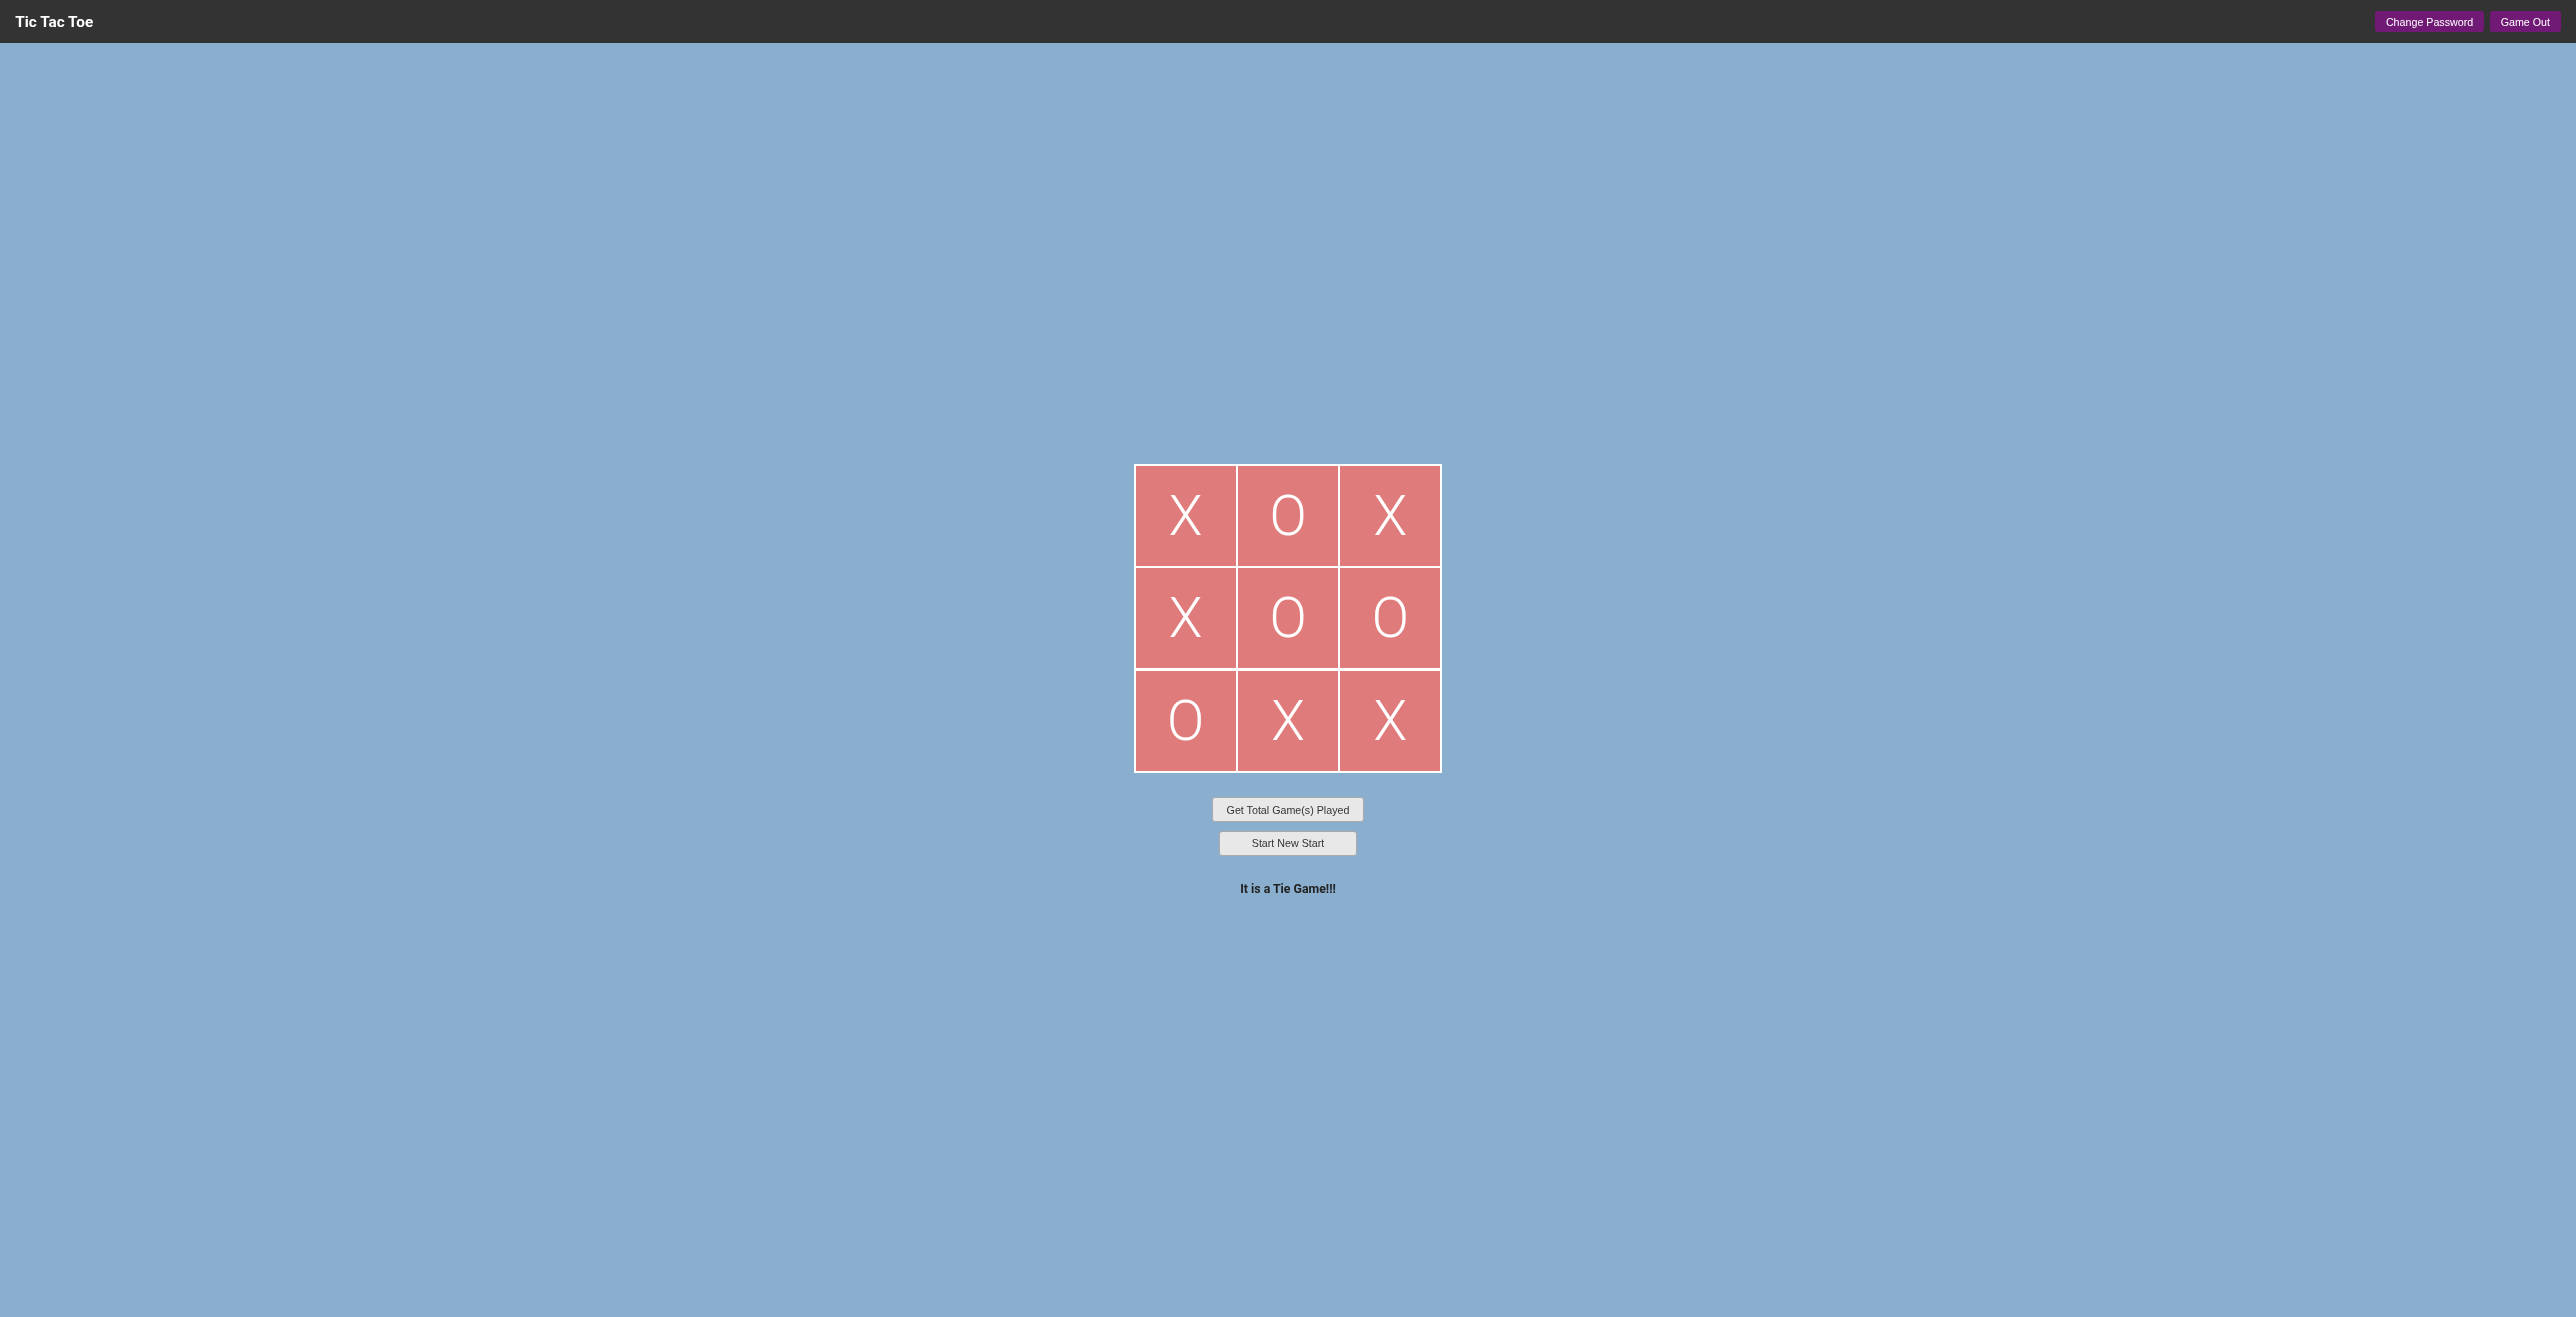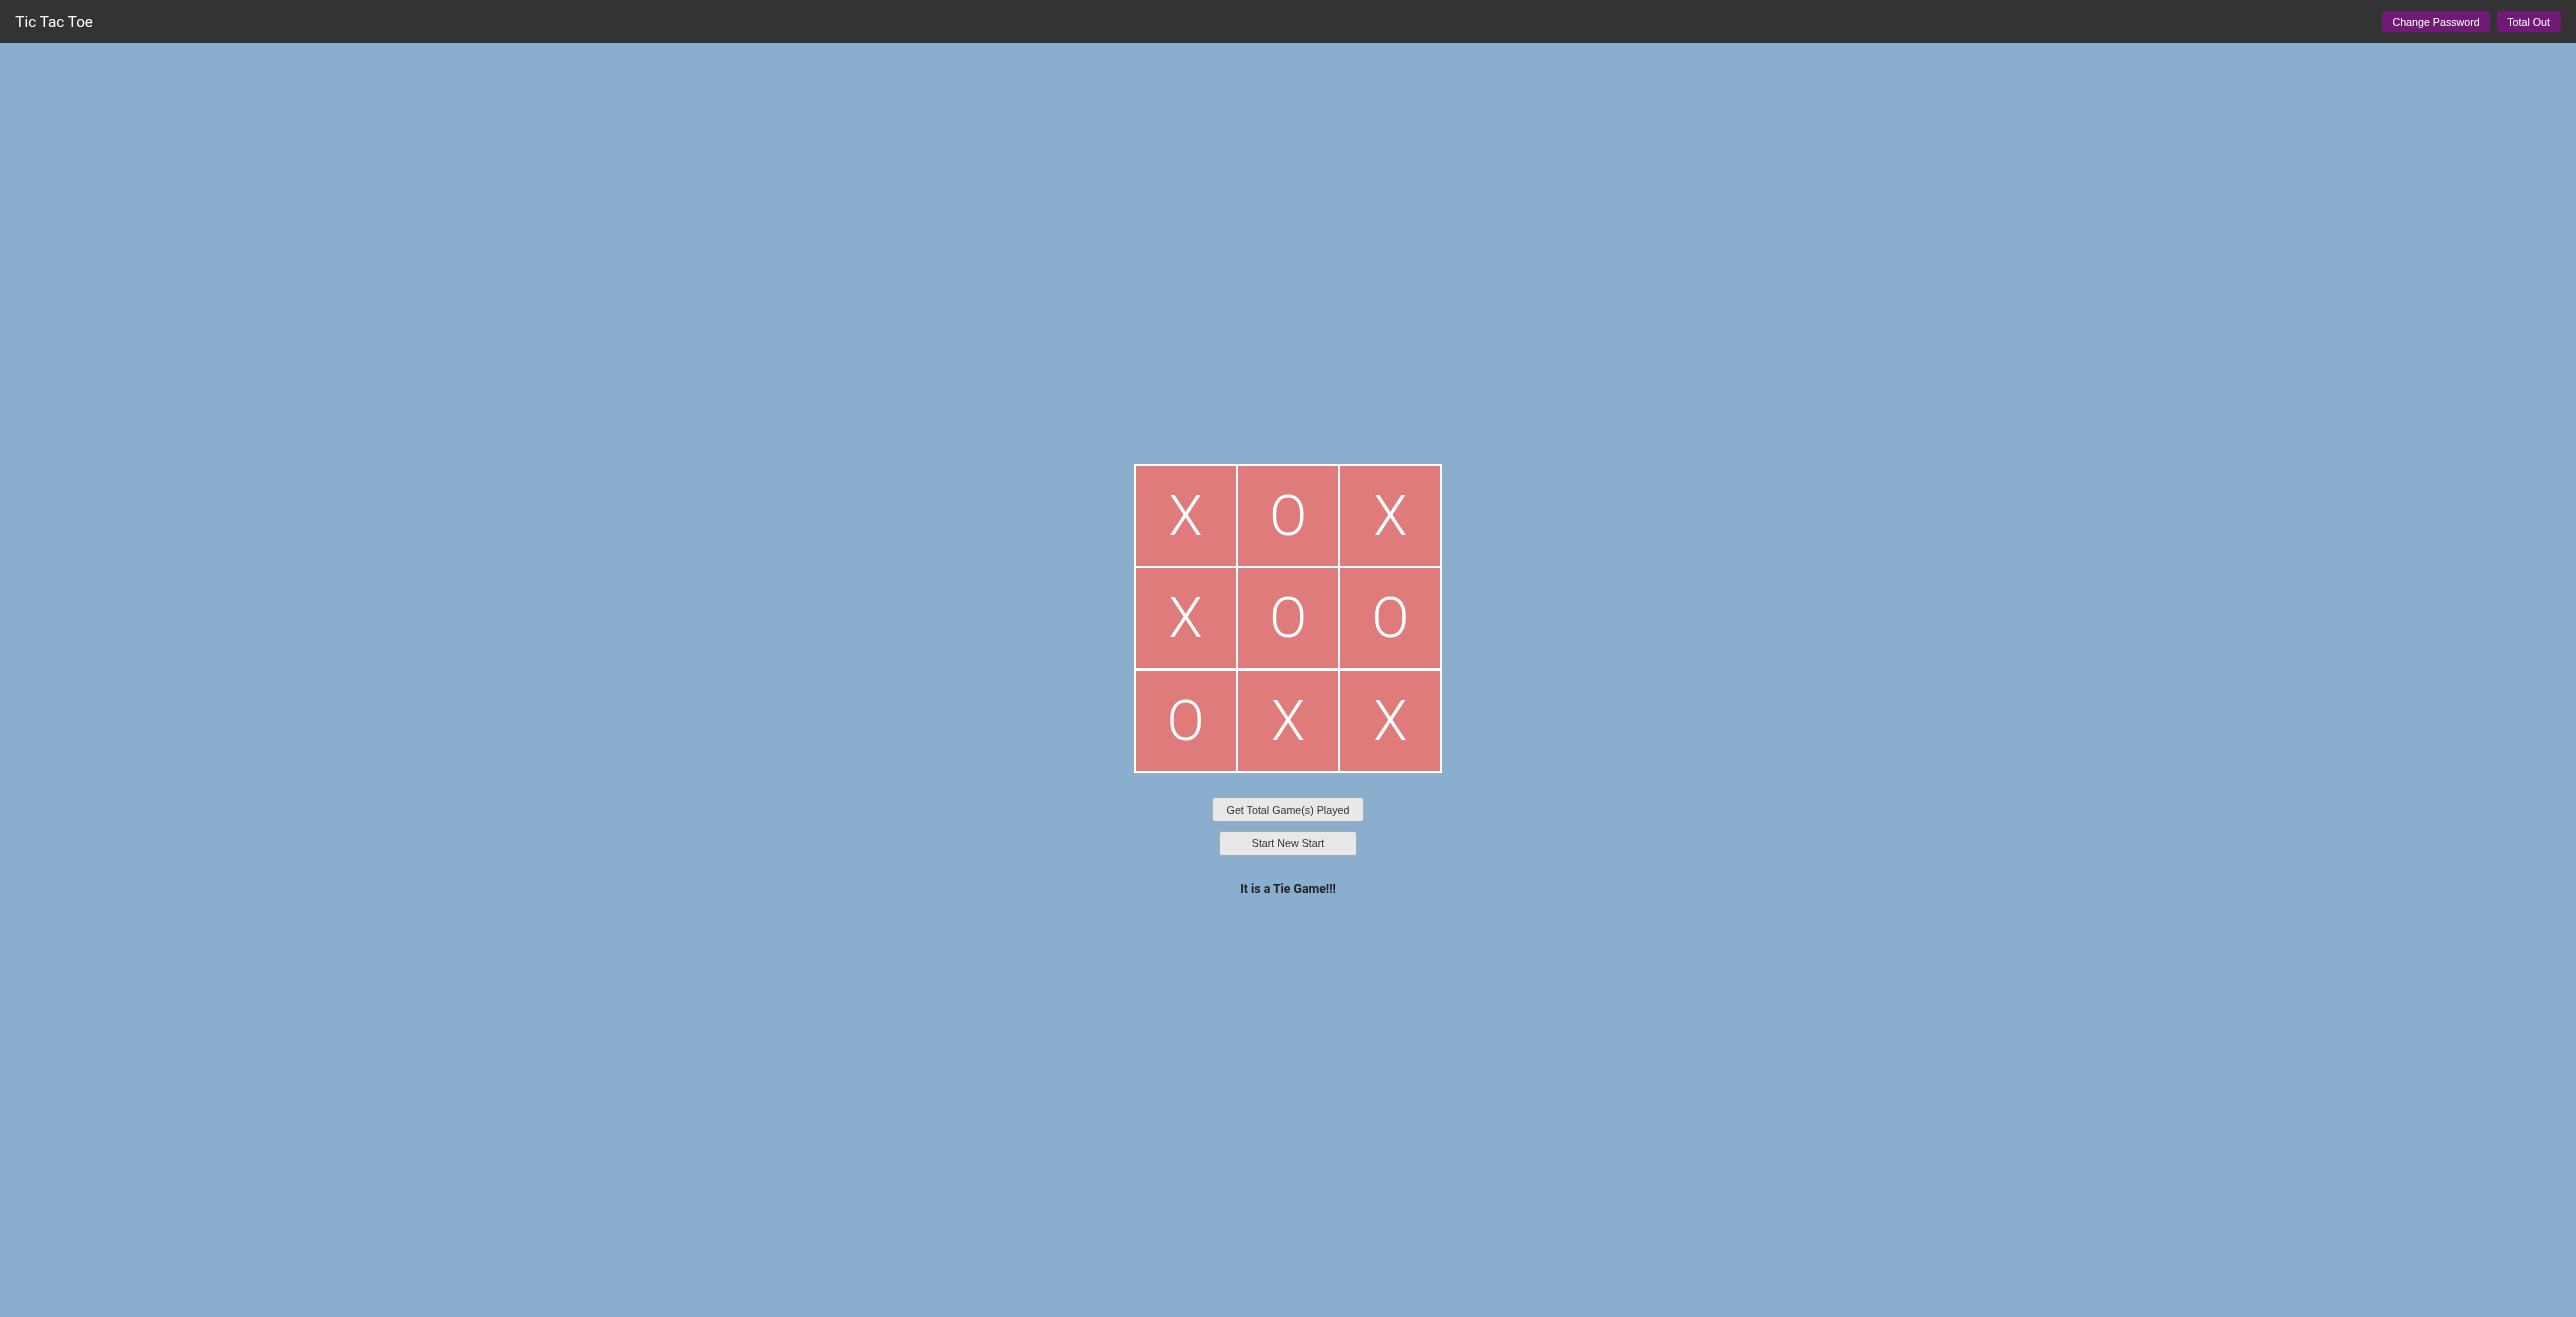--- a/index.html
+++ b/index.html
@@ -23,21 +23,21 @@
       align-items: center;
       justify-content: space-between;
       padding: 0 15.3px;
       height: 43px;
       flex-shrink: 0;
     }
 
     #navbar-title {
       color: #ffffff;
       font-size: 15.3px;
-      font-weight: 400;
+      font-weight: 700;
     }
 
     #navbar-buttons {
       display: flex;
       gap: 6.1px;
     }
 
     .nav-btn {
       background-color: #701a75;
       color: #ffffff;
@@ -110,21 +110,21 @@
       margin-top: 11px;
     }
   </style>
 </head>
 <body>
 
 <nav id="navbar">
   <span id="navbar-title">Tic Tac Toe</span>
   <div id="navbar-buttons">
     <button class="nav-btn">Change Password</button>
-    <button class="nav-btn">Total Out</button>
+    <button class="nav-btn">Game Out</button>
   </div>
 </nav>
 
 <main id="main-content">
 
   <div id="game-board">
 
     <div class="cell">X</div>
     <div class="cell">O</div>
     <div class="cell">X</div>

